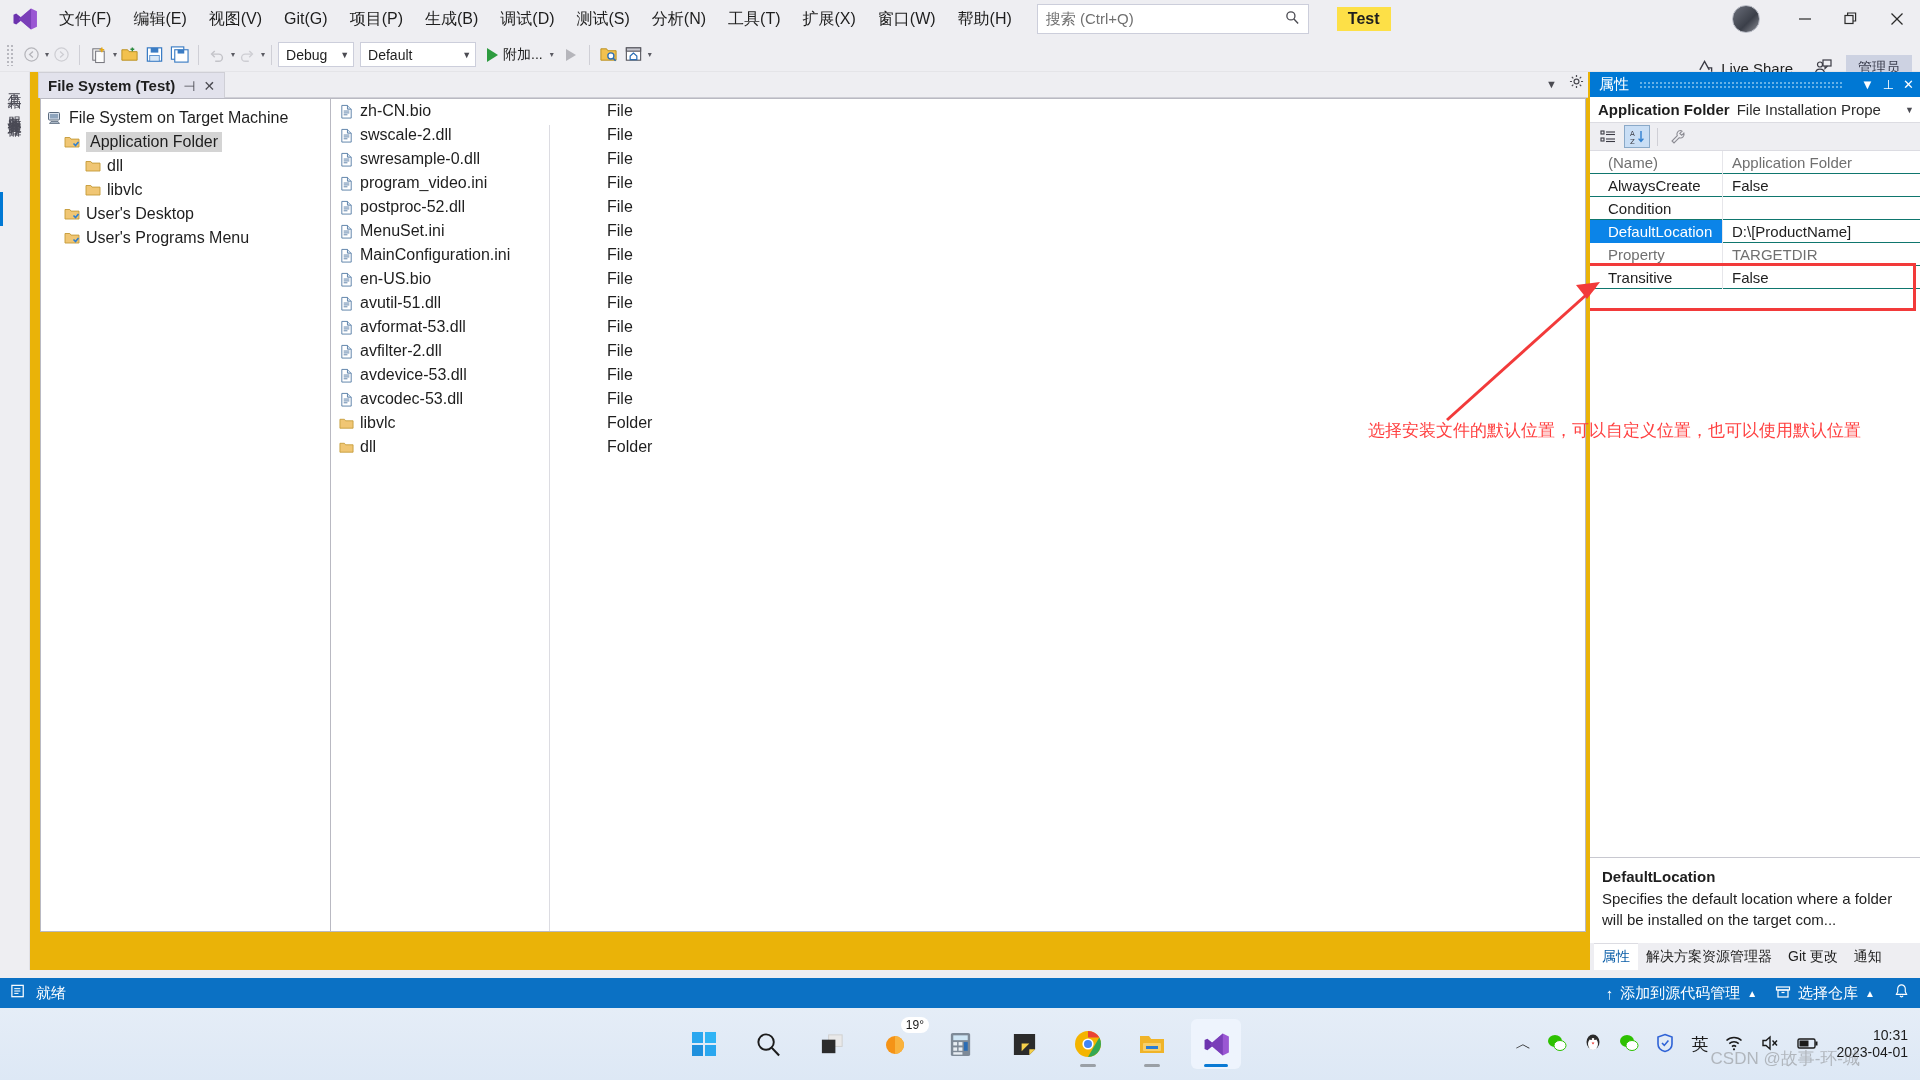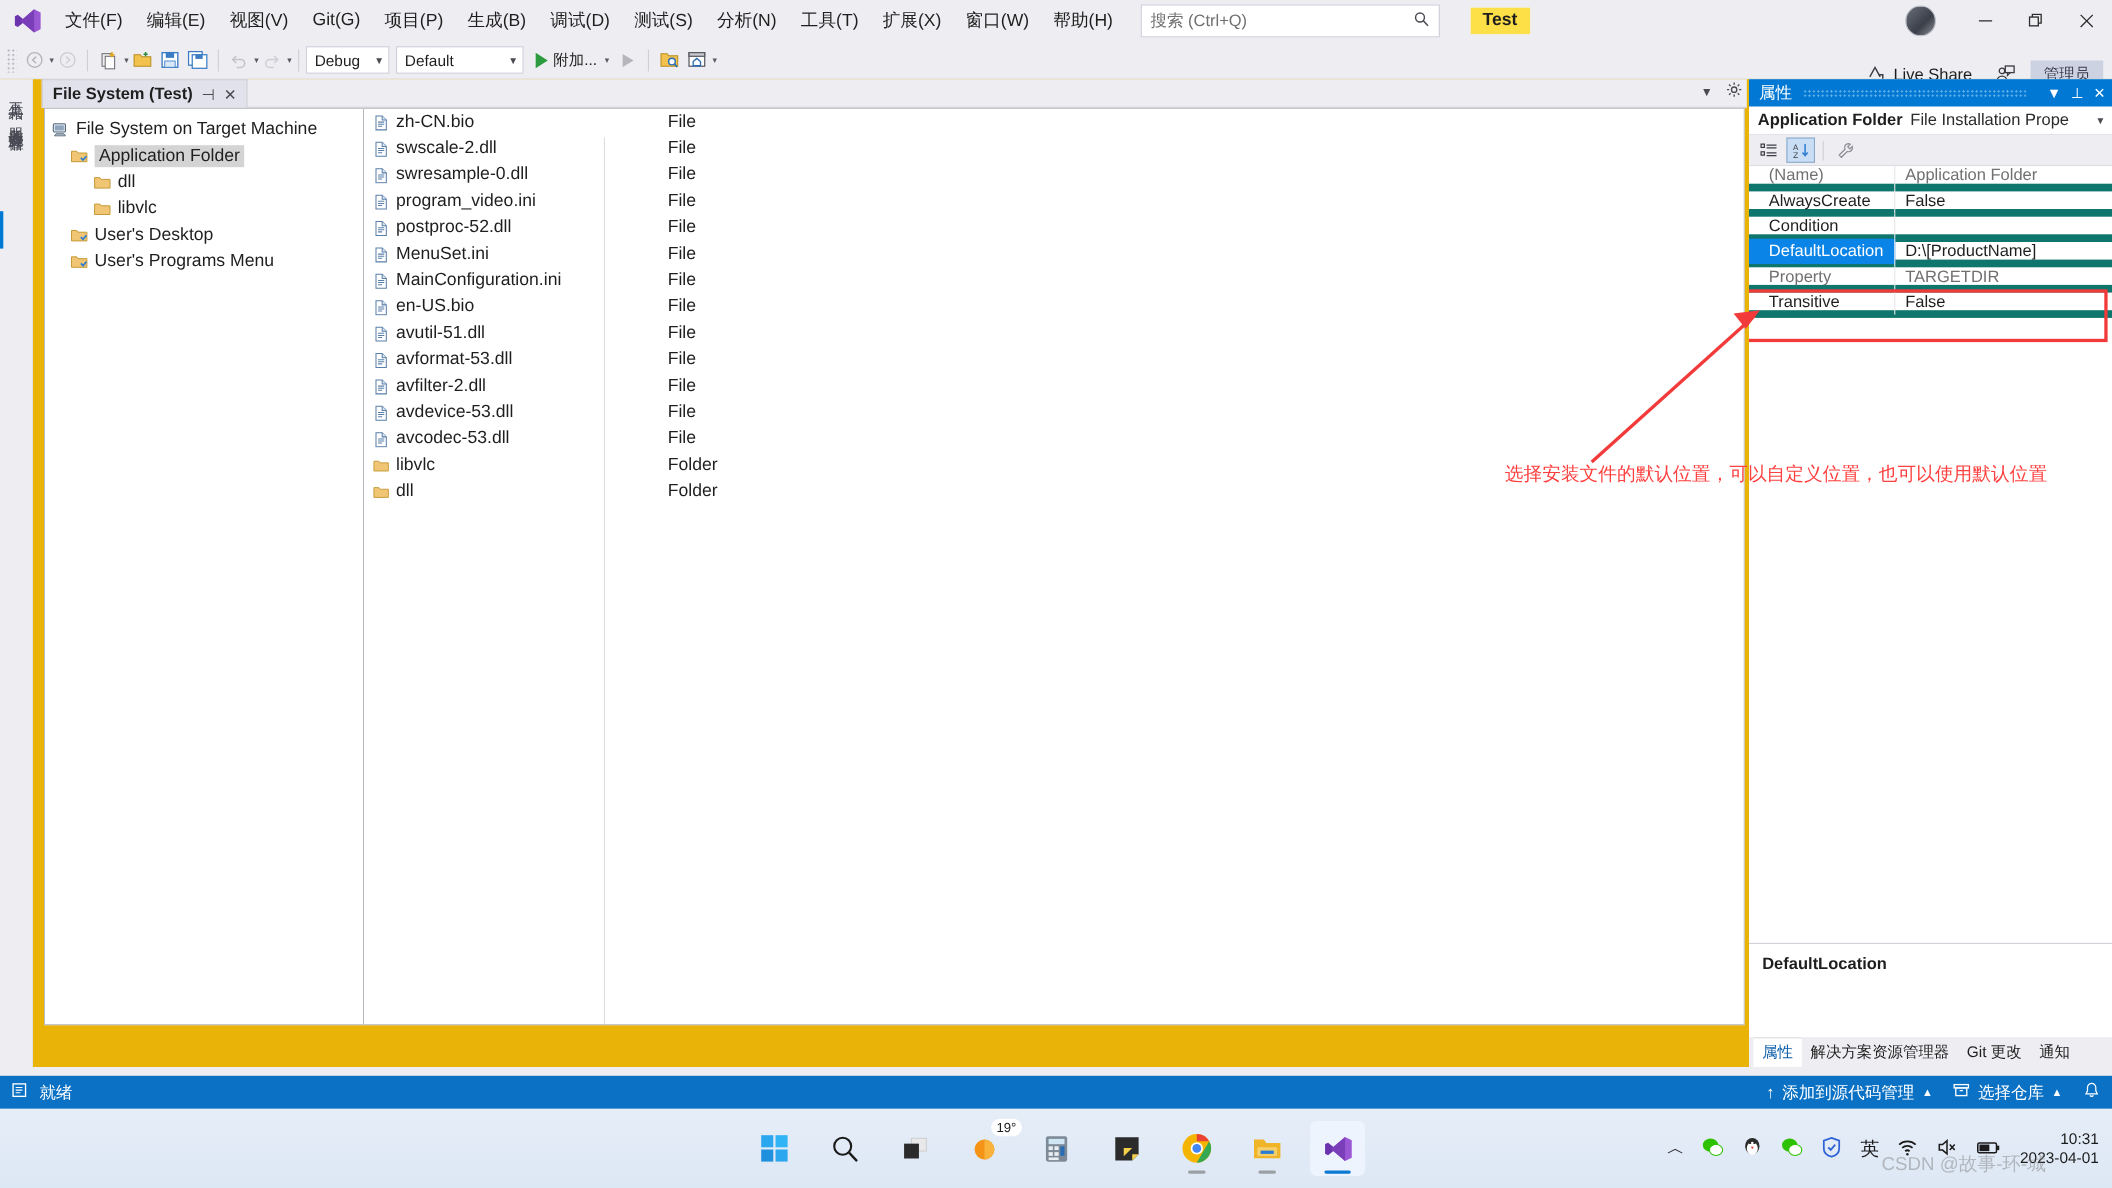--- a/index.html
+++ b/index.html
@@ -273,21 +273,21 @@
 
   .grid {
     background: #fff;
     flex: 1;
     position: relative;
     overflow: hidden;
   }
   .grow {
     display: flex; height: 23px; align-items: center;
     font-size: 15px;
-    border-bottom: 7px solid #0f766e;
+    border-bottom: 1px solid #0f766e;
   }
   .grow .k {
     width: 133px; padding-left: 18px; color: #1e1e1e; white-space: nowrap;
     border-right: 1px solid #e6e6ea; height: 23px; line-height: 23px;
   }
   .grow .v { flex: 1; padding-left: 9px; color: #1e1e1e; white-space: nowrap; }
   .grow.dim .k, .grow.dim .v { color: #707070; }
   .grow.sel .k { background: #0b84e8; color: #fff; }
 
   .redbox {
@@ -909,20 +909,21 @@
           <div class="grow">
             <div class="k">Transitive</div>
             <div class="v">False</div>
           </div>
         </div>
       <div class="redbox"></div>
     </div>
 
     <div class="props-desc">
       <div class="dtitle">DefaultLocation</div>
+      <div>Specifies the default location where a folder will be installed on the target com...</div>
     </div>
 
     <div class="props-tabs">
       <div class="ptab active">属性</div>
       <div class="ptab">解决方案资源管理器</div>
       <div class="ptab">Git 更改</div>
       <div class="ptab">通知</div>
     </div>
   </div>
 </div>

